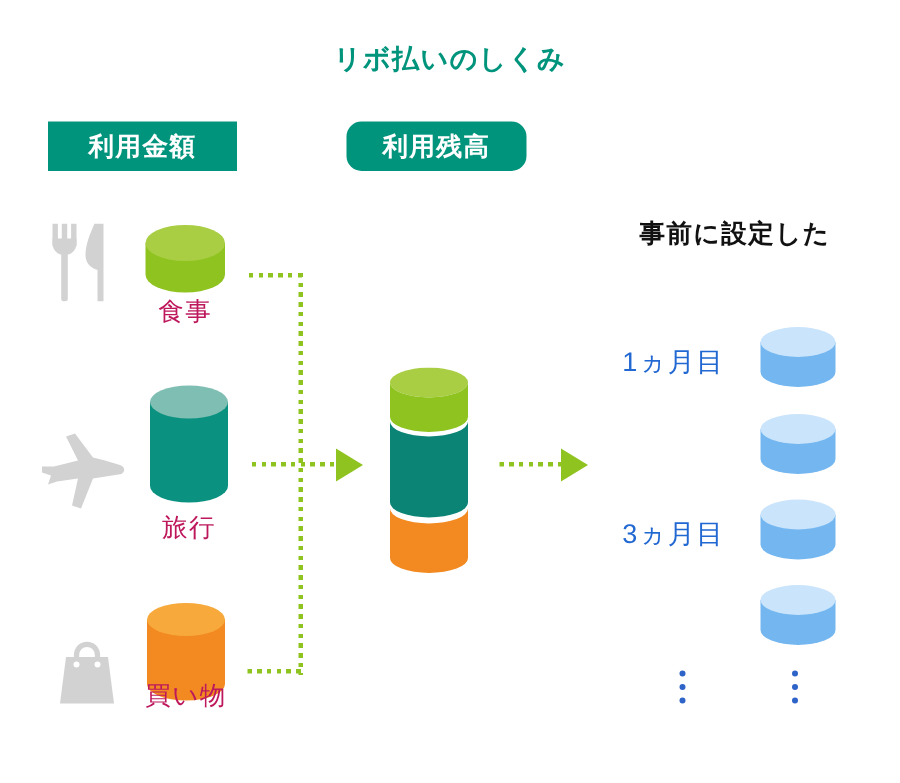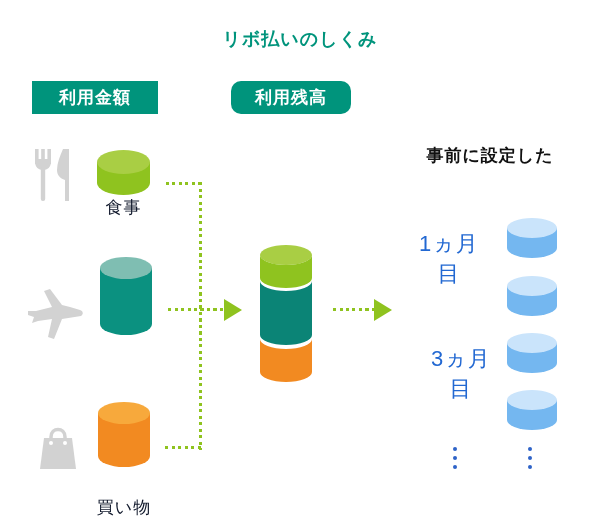--- a/index.html
+++ b/index.html
@@ -23,41 +23,41 @@
   .cyl{position:absolute;width:var(--w);height:var(--h);}
   .cyl .side{
     position:absolute;left:0;right:0;top:calc(var(--e)/2);bottom:0;background:var(--s);
     border-radius:0 0 50% 50% / 0 0 calc(var(--e)/2) calc(var(--e)/2);
   }
   .cyl .cap{
     position:absolute;left:0;right:0;top:0;height:var(--e);background:var(--t);border-radius:50%;
   }
 
   .item-label{
-    position:absolute;text-align:center;font-size:17px;font-weight:500;color:#0f172a;letter-spacing:1px;
+    position:absolute;text-align:center;font-size:17px;font-weight:500;color:#be185d;letter-spacing:1px;
   }
   .icon{position:absolute;}
 
   
   .hdots{position:absolute;height:3px;
     background-image:repeating-linear-gradient(to right,#8FC31F 0 3px,transparent 3px 6.5px);}
   .vdots{position:absolute;width:3px;
     background-image:repeating-linear-gradient(to bottom,#8FC31F 0 3px,transparent 3px 6.5px);}
   .arrow-right{position:absolute;width:0;height:0;
     border-top:11px solid transparent;border-bottom:11px solid transparent;
     border-left:18px solid #8FC31F;}
 
   
   .note{
     position:absolute;left:400px;width:180px;top:145px;text-align:center;
     font-size:17px;font-weight:bold;color:#111;line-height:22px;letter-spacing:1px;
   }
   .month-label{
     position:absolute;left:412px;width:74px;text-align:center;
-    font-size:22px;font-weight:500;color:#2268D2;letter-spacing:1px;
+    font-size:18px;font-weight:500;color:#2268D2;letter-spacing:1px;
   }
   .edots{position:absolute;display:flex;flex-direction:column;gap:5px;}
   .edots span{width:4px;height:4px;border-radius:50%;background:#2E63C8;}
 </style>
 </head>
 <body>
 
 <div class="stage">
 
   <div class="title">リボ払いのしくみ</div>
@@ -86,34 +86,35 @@
   <div class="icon" style="left:24px;top:285px;">
     <svg width="62" height="58" viewBox="0 0 62 58">
       <path fill="#D2D2D2" d="M56,25 C59,26 60,29 57,31 L38,34 L30,54 L24,52 L28,34 L14,36
         L8,38 L10,32 L4,30 L4,26 L12,26 L28,22 L20,6 L26,4 L38,20 L46,22 Z"></path>
     </svg>
   </div>
   <div class="cyl" style="left:100px;top:257px;--w:52px;--h:78px;--e:22px;--s:#0B9180;--t:#7FBEB2;">
     <div class="side"></div>
     <div class="cap"></div>
   </div>
+  <div class="item-label" style="left:90px;top:340px;width:72px;">旅行</div>
 
   <div class="icon" style="left:37px;top:423px;">
     <svg width="42" height="48" viewBox="0 0 42 48">
       <path d="M14,18 v-4 c0,-10 14,-10 14,0 v4" fill="none" stroke="#D2D2D2" stroke-width="3.5"></path>
       <path fill="#D2D2D2" d="M7,15 h28 l4,31 H3 Z"></path>
       <circle cx="14" cy="20" r="2" fill="#fff"></circle>
       <circle cx="28" cy="20" r="2" fill="#fff"></circle>
     </svg>
   </div>
   <div class="cyl" style="left:98px;top:402px;--w:52px;--h:65px;--e:22px;--s:#F28A21;--t:#F7A93C;">
     <div class="side"></div>
     <div class="cap"></div>
   </div>
-  <div class="item-label" style="left:79px;top:496px;width:90px;">買い物</div>
+  <div class="item-label" style="left:79px;top:452px;width:90px;">買い物</div>
 
   <div class="hdots" style="left:166px;top:182px;width:36px;"></div>
   <div class="vdots" style="left:199px;top:182px;height:268px;"></div>
   <div class="hdots" style="left:168px;top:308px;width:56px;"></div>
   <div class="hdots" style="left:165px;top:446px;width:38px;"></div>
   <div class="arrow-right" style="left:224px;top:299px;"></div>
 
   <div class="icon" style="left:260px;top:245px;">
     <svg width="52" height="137" viewBox="0 0 52 137">
       <ellipse cx="26" cy="10" rx="26" ry="10" fill="#A9CE44"></ellipse>
@@ -134,21 +135,21 @@
   <div class="cyl" style="left:507px;top:218px;--w:50px;--h:40px;--e:20px;--s:#74B7F0;--t:#CAE4FB;">
     <div class="side"></div>
     <div class="cap"></div>
   </div>
 
   <div class="cyl" style="left:507px;top:276px;--w:50px;--h:40px;--e:20px;--s:#74B7F0;--t:#CAE4FB;">
     <div class="side"></div>
     <div class="cap"></div>
   </div>
 
-  <div class="month-label" style="top:344px;margin-left:12px;">3ヵ月目</div>
+  <div class="month-label" style="top:344px;">3ヵ月目</div>
   <div class="cyl" style="left:507px;top:333px;--w:50px;--h:40px;--e:20px;--s:#74B7F0;--t:#CAE4FB;">
     <div class="side"></div>
     <div class="cap"></div>
   </div>
 
   <div class="cyl" style="left:507px;top:390px;--w:50px;--h:40px;--e:20px;--s:#74B7F0;--t:#CAE4FB;">
     <div class="side"></div>
     <div class="cap"></div>
   </div>
 

